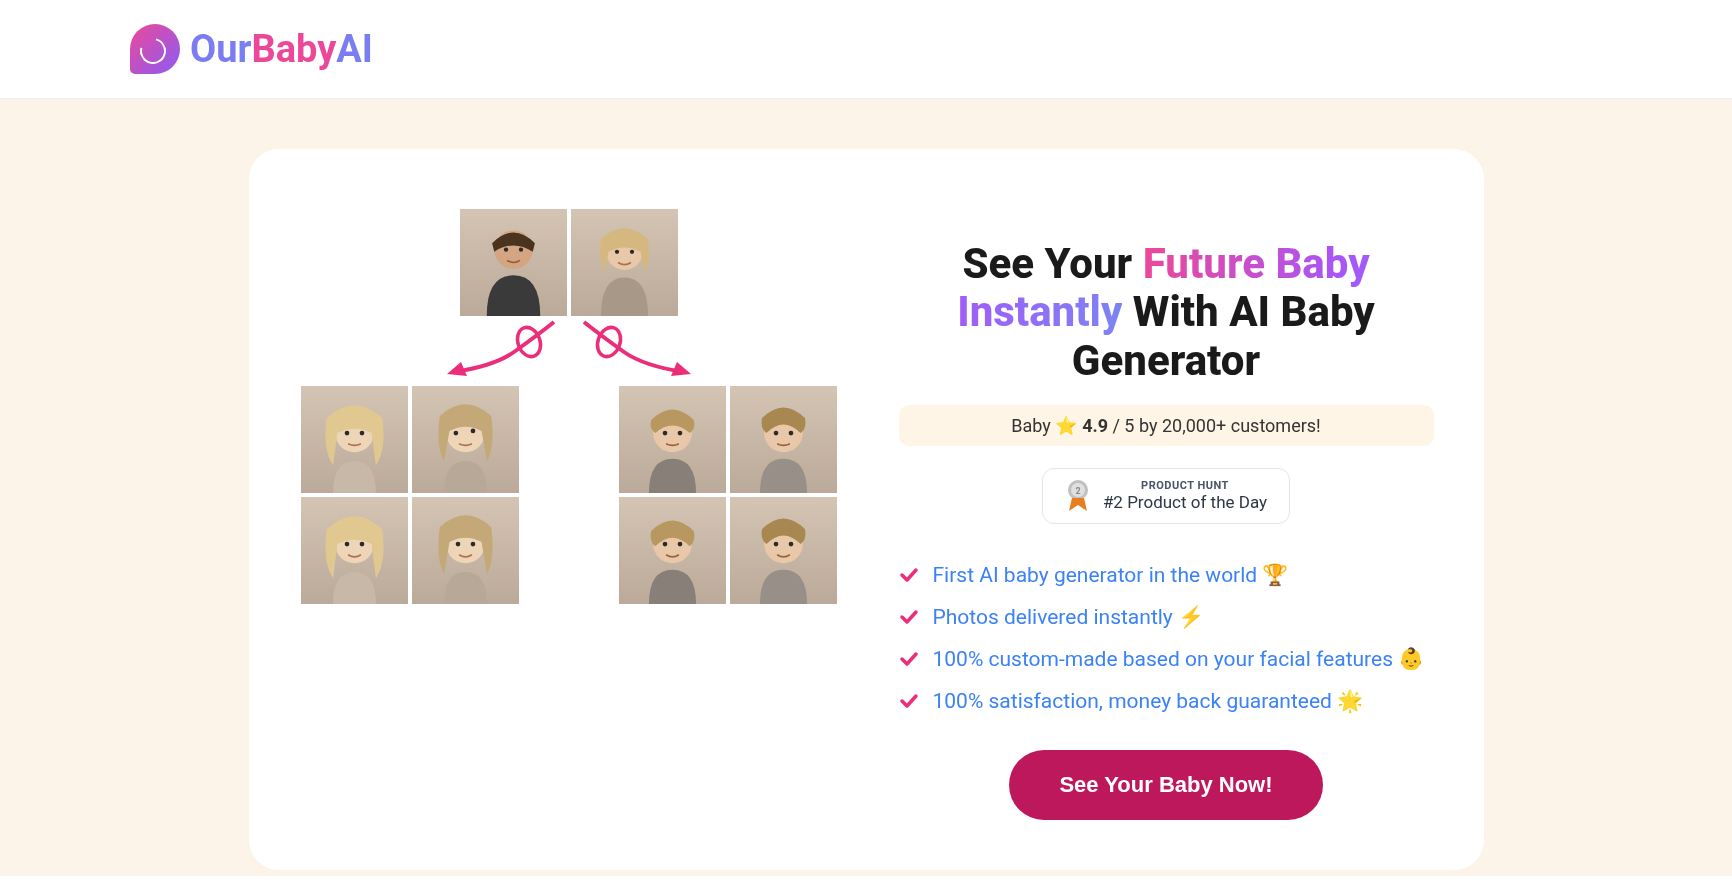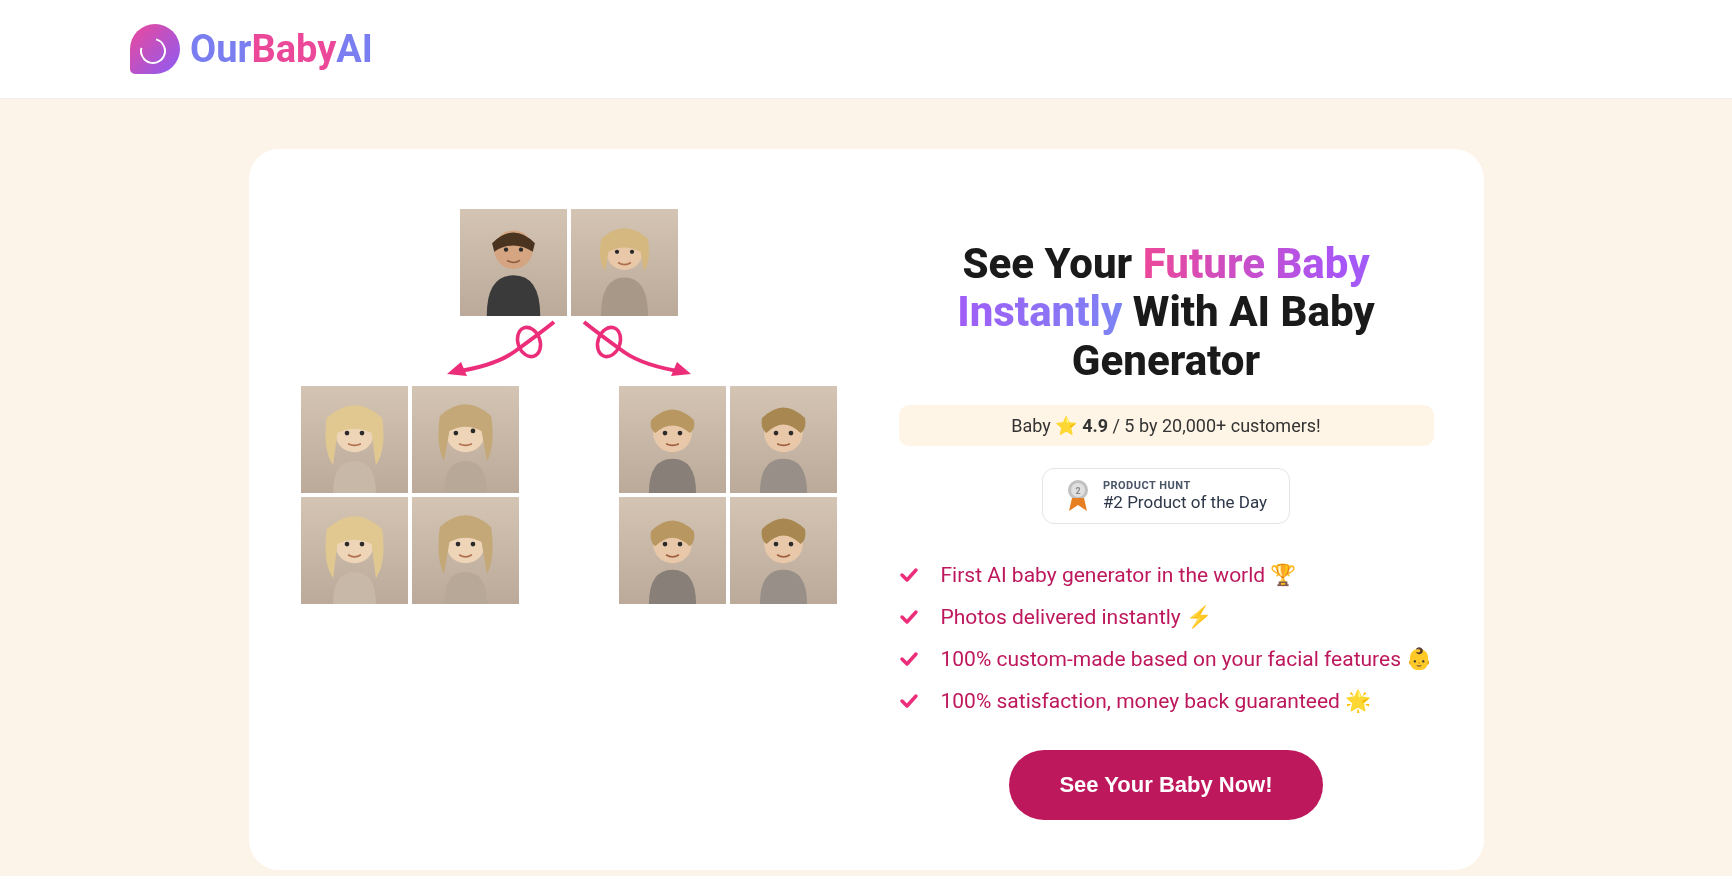--- a/index.html
+++ b/index.html
@@ -190,39 +190,40 @@
 .badge-text-wrap {
   display: flex;
   flex-direction: column;
 }
 
 .badge-label {
   font-size: 11px;
   font-weight: 700;
   color: #4a5568;
   letter-spacing: 0.5px;
+  text-align: center;
 }
 
 .badge-title {
   font-size: 17px;
   font-weight: 400;
   color: #2d3748;
 }
 
 .features {
   list-style: none;
   margin-bottom: 28px;
 }
 
 .features li {
   display: flex;
   align-items: center;
-  gap: 22px;
+  gap: 14px;
   font-size: 21px;
-  color: #be185d;
+  color: #3b82f6;
   padding: 9px 0;
 }
 
 .check-icon {
   flex-shrink: 0;
   width: 20px;
   height: 20px;
 }
 
 .features b { font-weight: 400; }

